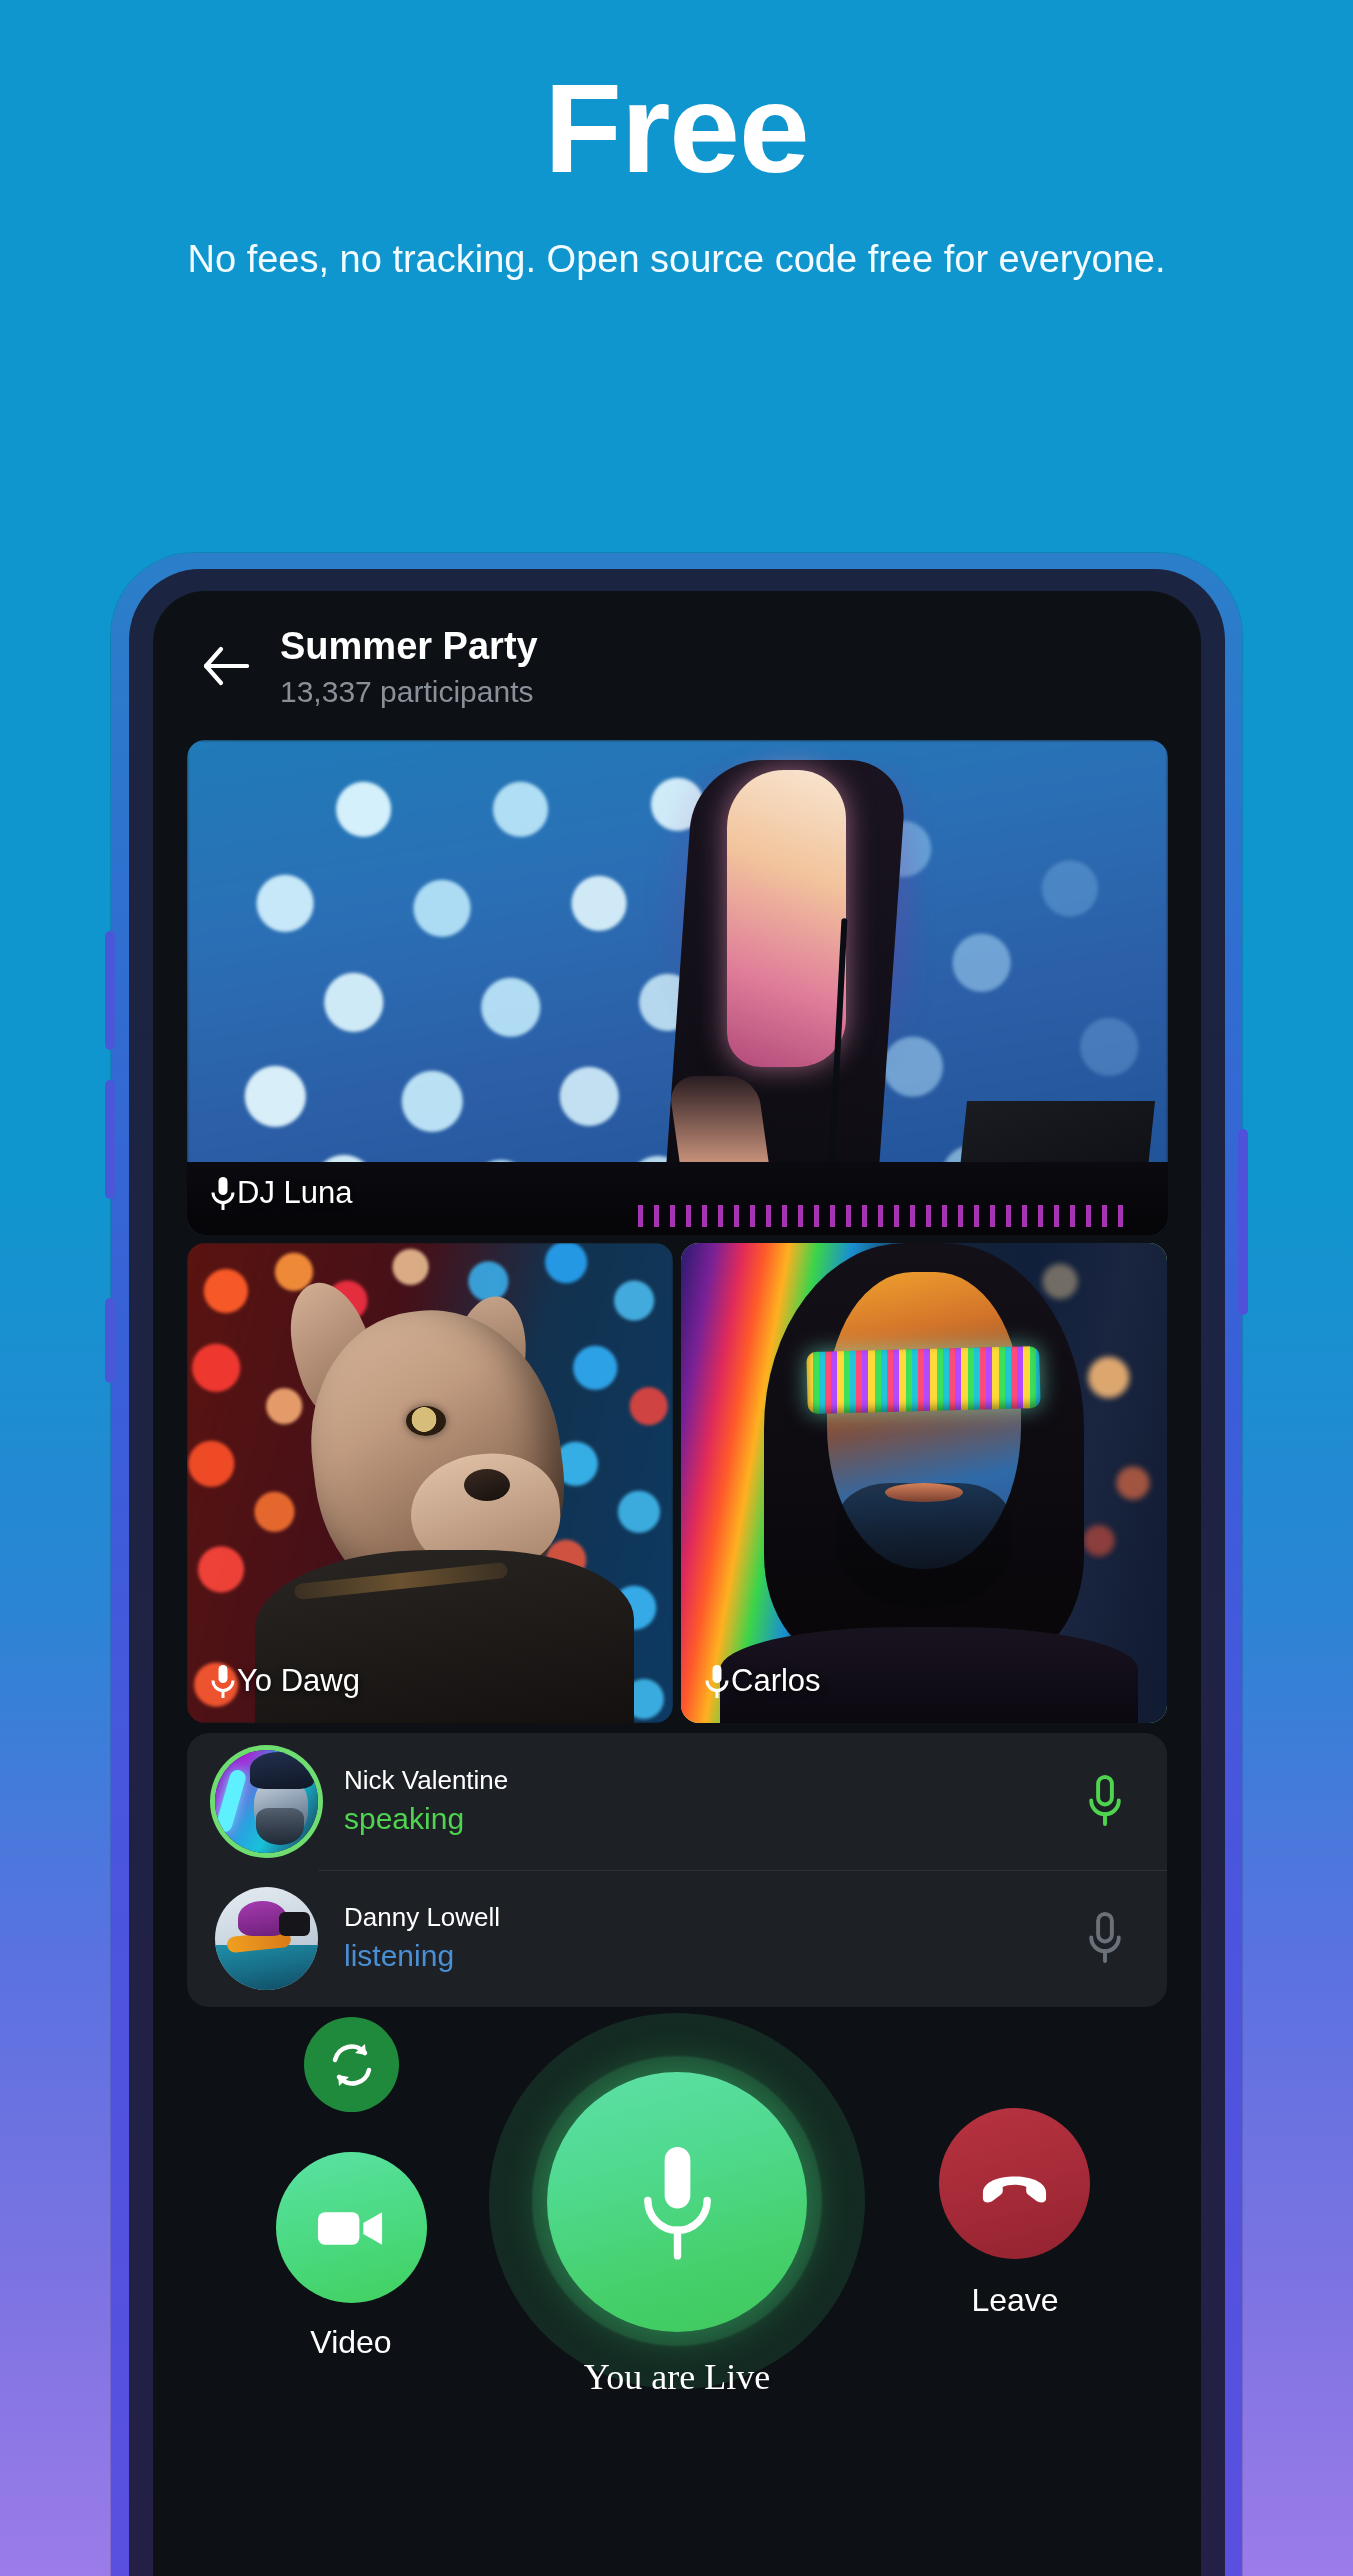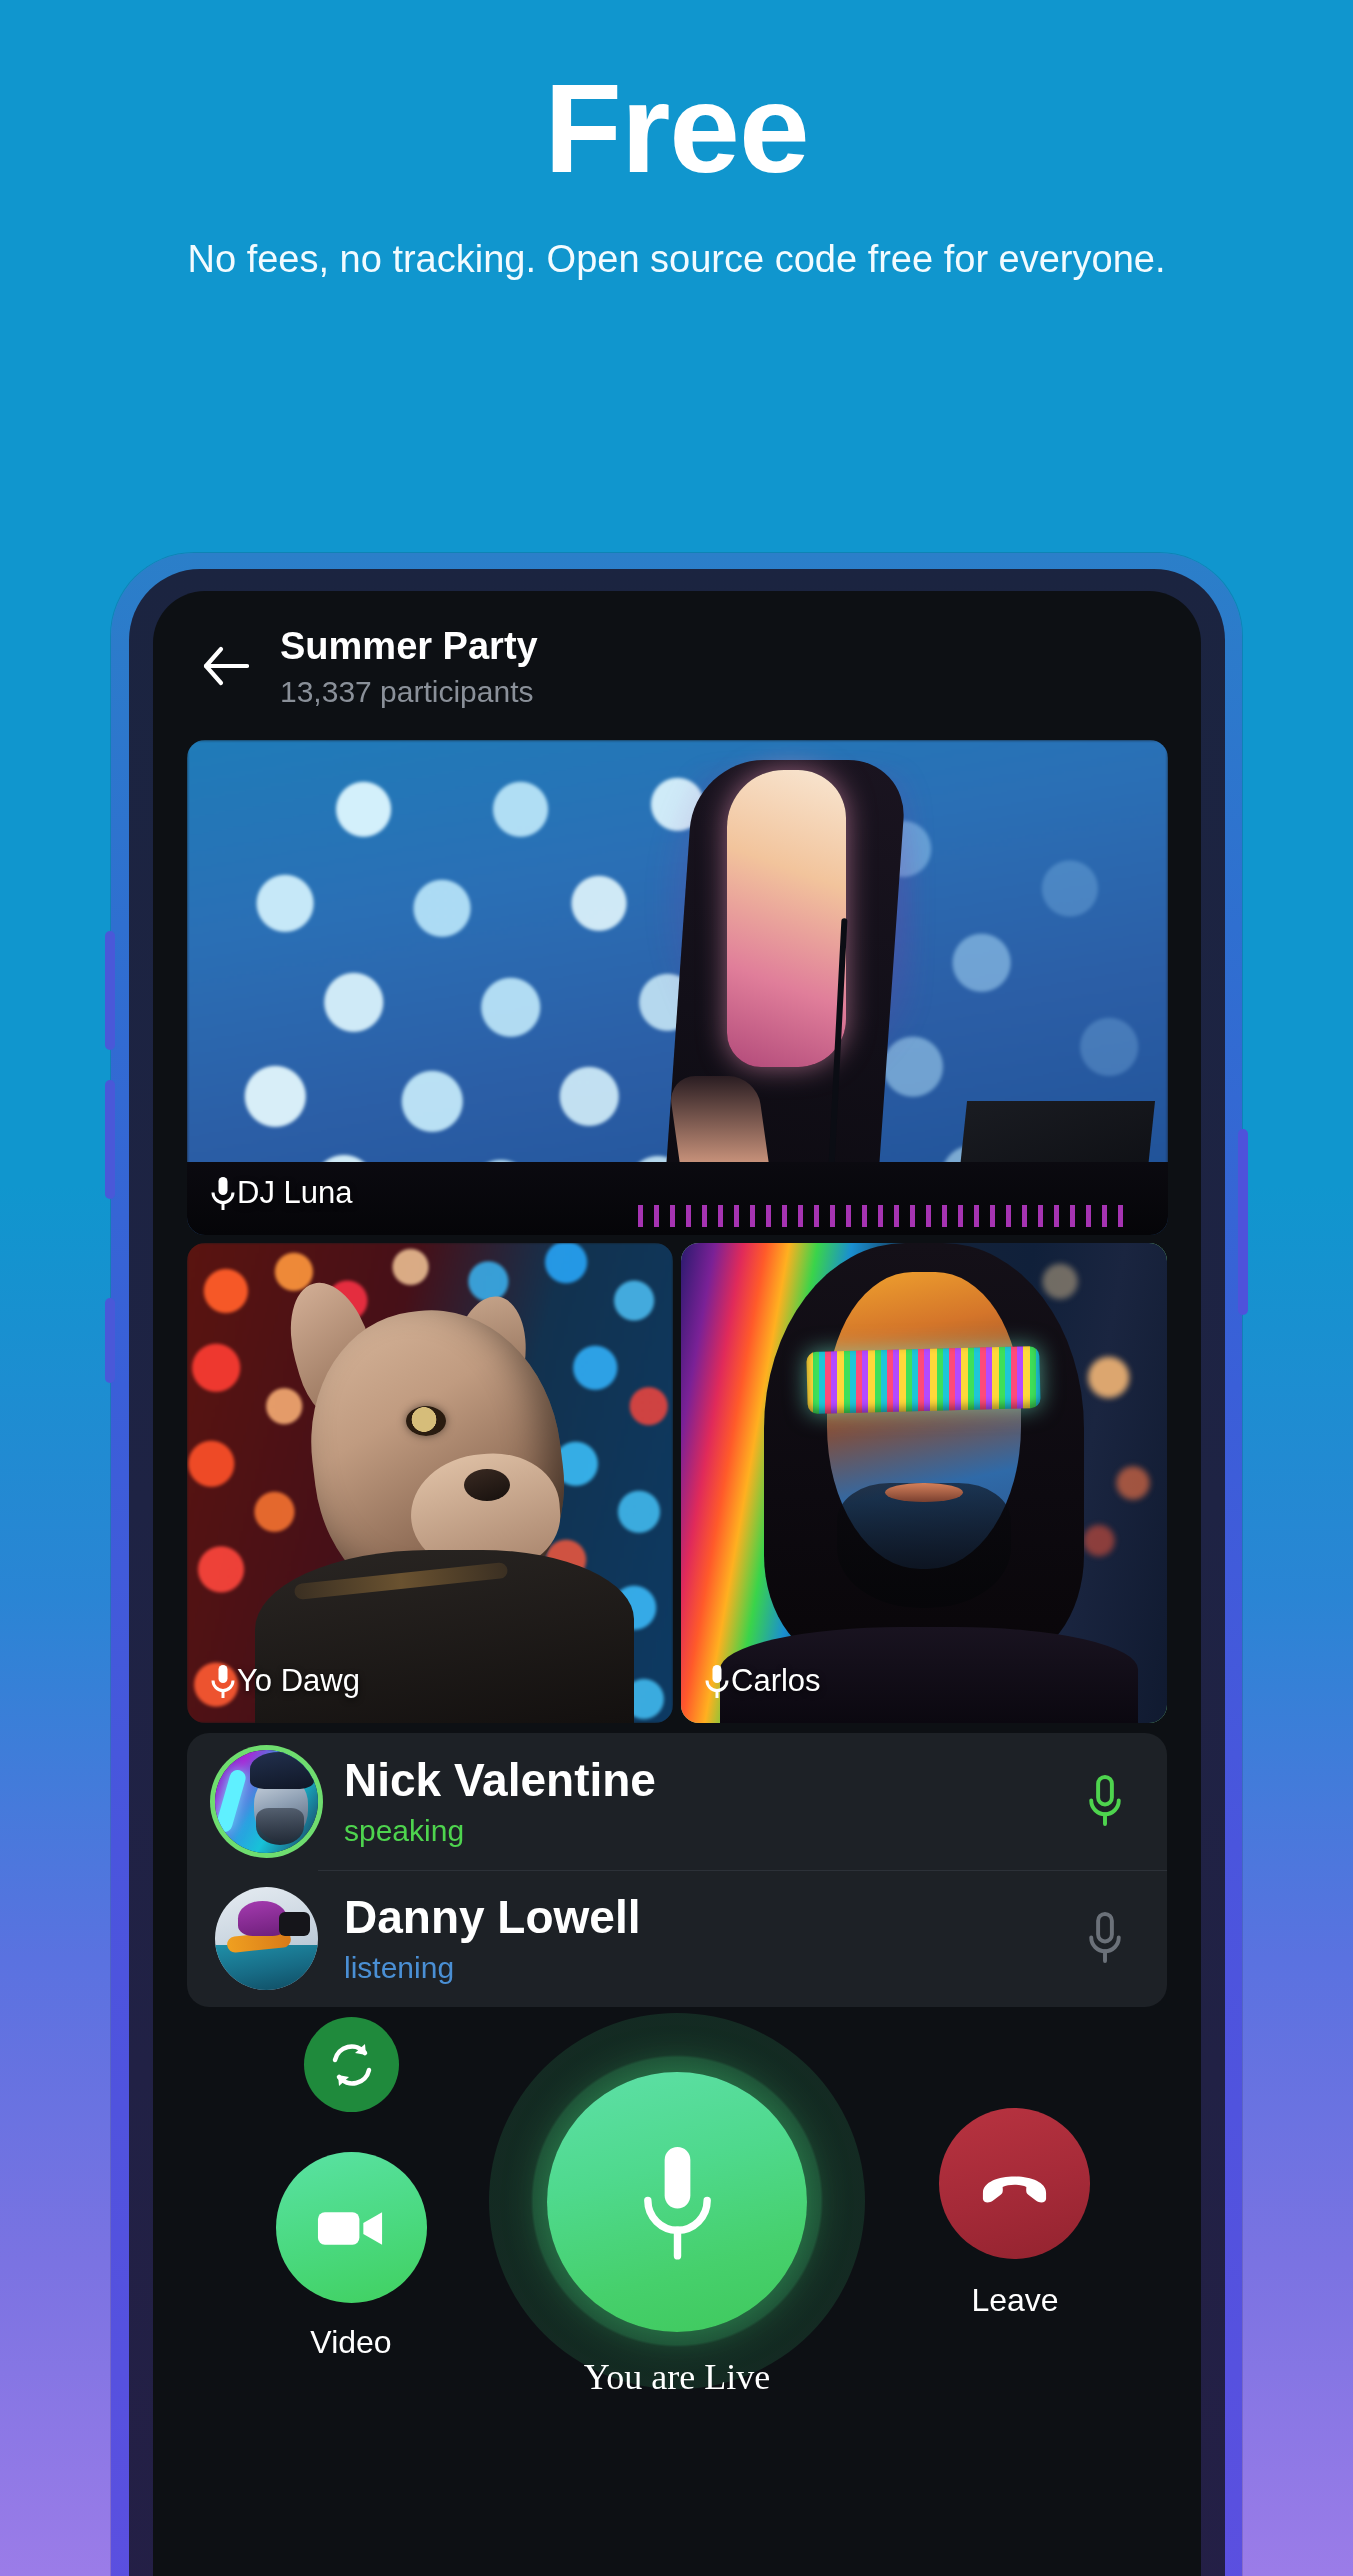--- a/index.html
+++ b/index.html
@@ -298,21 +298,21 @@
     margin:10px 34px 0 34px;
     background:#1d2126; border-radius:22px; overflow:hidden;
   }
   .prow { display:flex; align-items:center; height:137px; padding:0 28px; position:relative; }
   .prow + .prow::before {
     content:""; position:absolute; left:131px; right:0; top:0; height:1px; background:#2c3138;
   }
   .pavatar { width:103px; height:103px; border-radius:50%; flex:0 0 auto; position:relative; overflow:hidden; }
   .pavatar.speaking { box-shadow:0 0 0 5px #6fdd6f; }
   .pinfo { flex:1 1 auto; margin-left:26px; }
-  .pname { font-size:46px; color:#ffffff; font-weight:700; line-height:1.2; }
+  .pname { font-size:26px; color:#ffffff; font-weight:400; line-height:1.2; }
   .pstatus { font-size:30px; line-height:1.25; margin-top:4px; }
   .pstatus.speaking  { color:#4ed44e; }
   .pstatus.listening { color:#4a8fd4; }
   .pmic { width:69px; height:69px; display:flex; align-items:center; justify-content:center; flex:0 0 auto; }
 
   
   .av-nick {
     position:absolute; inset:0;
     background:
       linear-gradient(120deg,#6a21c8 0%,#a62ad6 22%,#2aa0e0 45%,#17c2d8 62%,#1b3050 100%);

